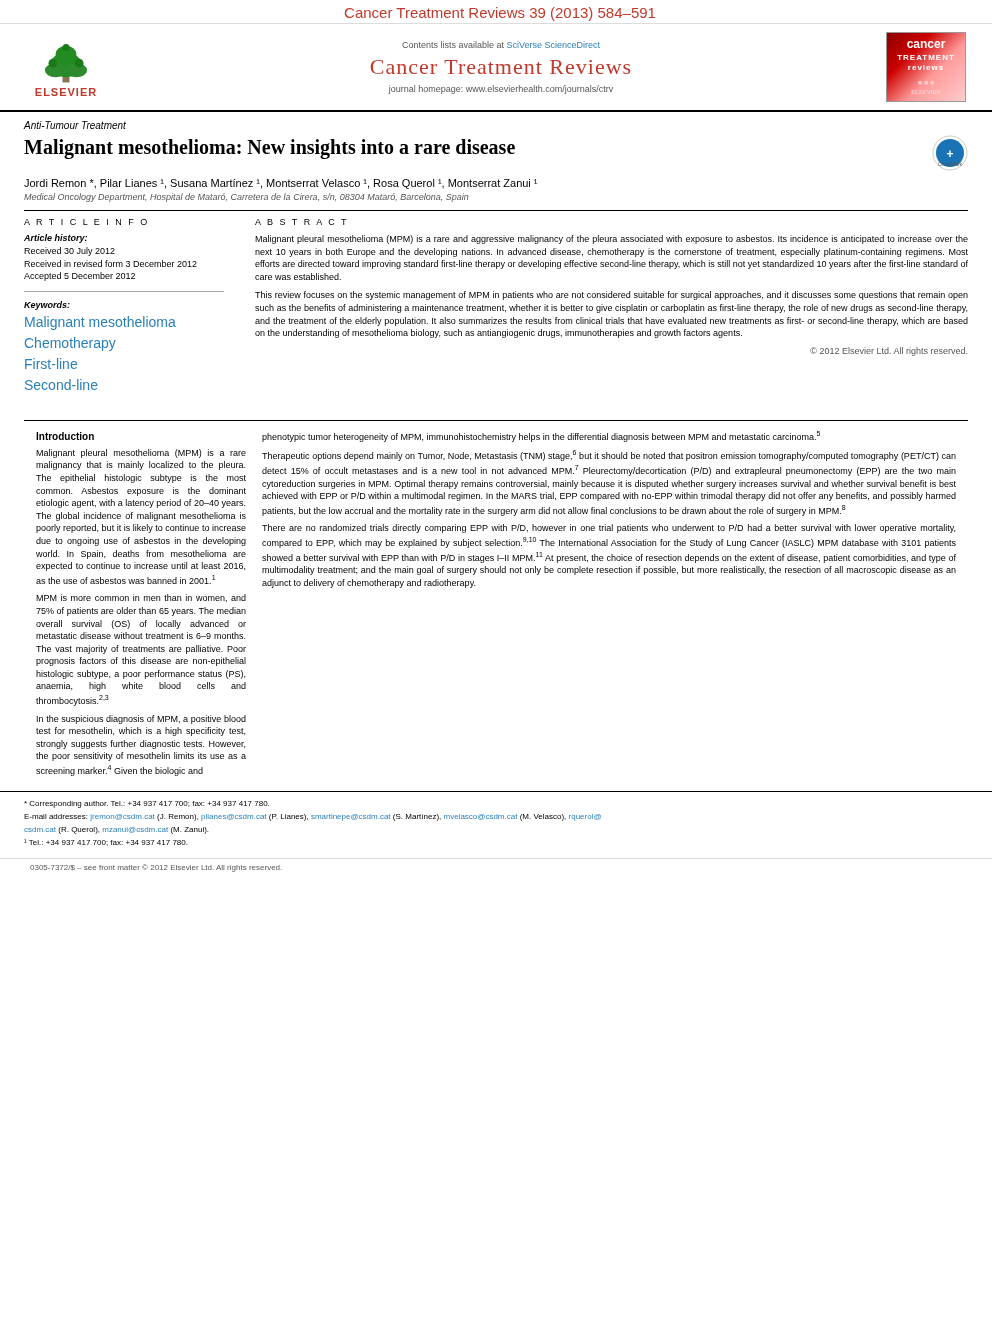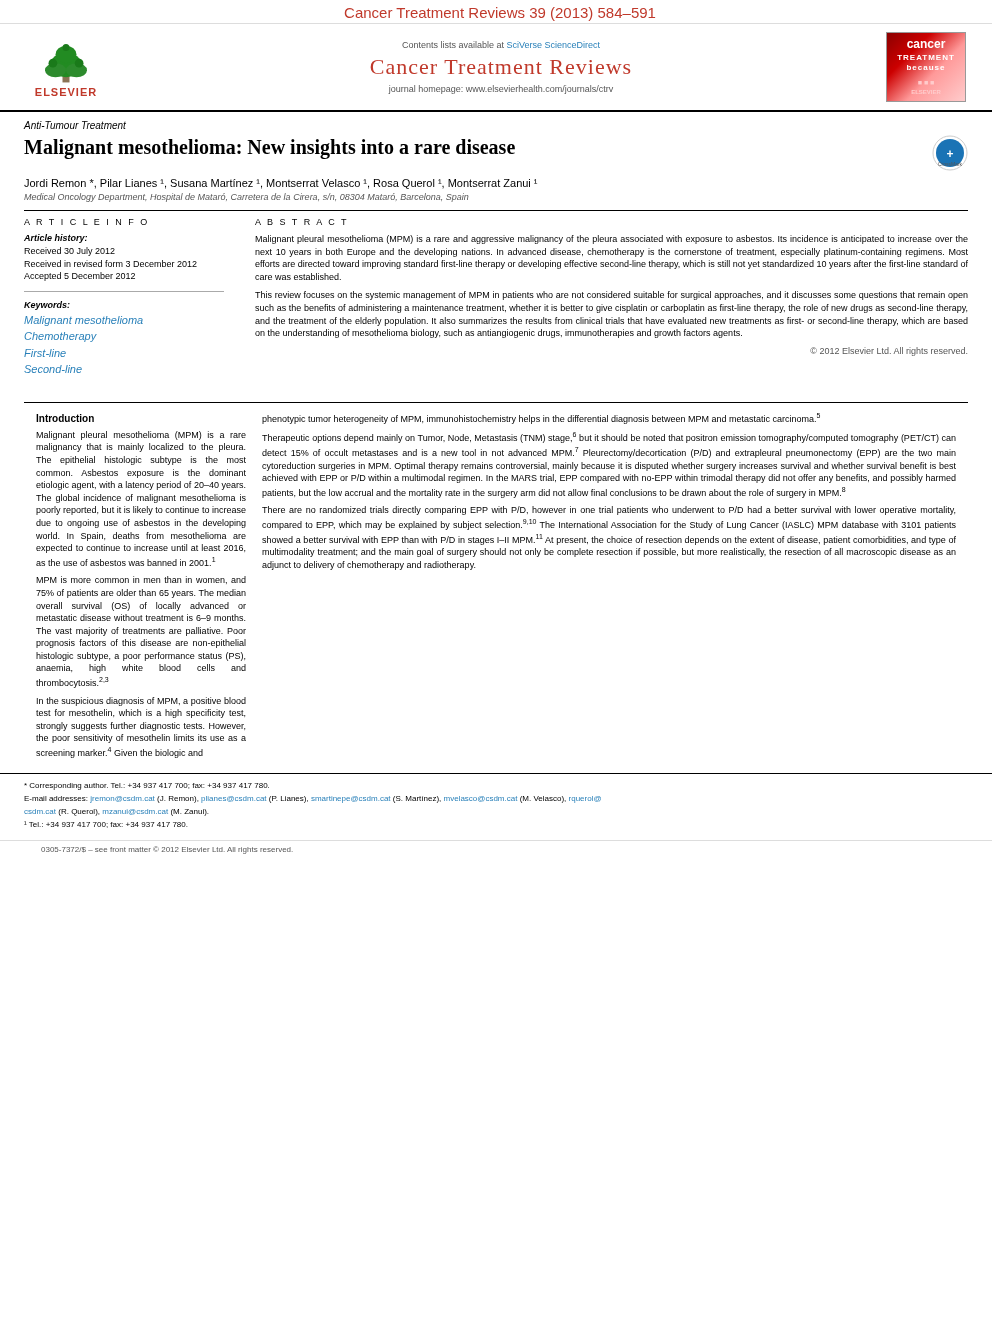--- a/index.html
+++ b/index.html
@@ -177,24 +177,23 @@
     .keywords-section {
       margin-top: 8px;
     }
     .keywords-label {
       font-style: italic;
       font-weight: bold;
       font-size: 9px;
       margin-bottom: 2px;
     }
     .keyword-item {
-      font-size: 11px;
+      font-size: 14px;
       line-height: 1.5;
       color: #000;
-      font-style: italic;
     }
     .keyword-link {
       color: #2980b9;
       text-decoration: none;
     }
     .info-col-divider {
       border: none;
       border-top: 1px solid #aaa;
       margin: 6px 0;
     }
@@ -278,21 +277,21 @@
       line-height: 1.4;
       margin-bottom: 2px;
     }
     .footnote-link {
       color: #2980b9;
       text-decoration: none;
     }
 
     
     .bottom-strip {
-      padding: 4px 41px;
+      padding: 4px 30px;
       font-size: 8px;
       font-family: Arial, sans-serif;
       color: #555;
       border-top: 1px solid #ddd;
       margin-top: 4px;
     }
     .bottom-strip-link {
       color: #2980b9;
       text-decoration: none;
     }
@@ -350,21 +349,21 @@
     </div>
     <div class="journal-title">Cancer Treatment Reviews</div>
     <div class="journal-homepage">journal homepage: www.elsevierhealth.com/journals/ctrv</div>
   </div>
 
   <div class="journal-header-right">
     <div class="journal-thumbnail">
       <div style="font-size:7px; font-family:Arial,sans-serif; font-weight:bold; text-align:center; line-height:1.3;">
         <div style="font-size:12px; color:#fff;">cancer</div>
         <div style="font-size:8px; color:#fff; letter-spacing:1px;">TREATMENT</div>
-        <div style="font-size:8px; color:#fff; letter-spacing:1px;">because</div>
+        <div style="font-size:8px; color:#fff; letter-spacing:1px;">reviews</div>
         <div style="margin-top:4px; font-size:7px; color:#ffcccc;">■ ■ ■</div>
         <div style="font-size:6px; color:#ffcccc; margin-top:2px;">ELSEVIER</div>
       </div>
     </div>
   </div>
 </div>
 
 <div class="article-content">
 
   <div class="article-category">Anti-Tumour Treatment</div>

